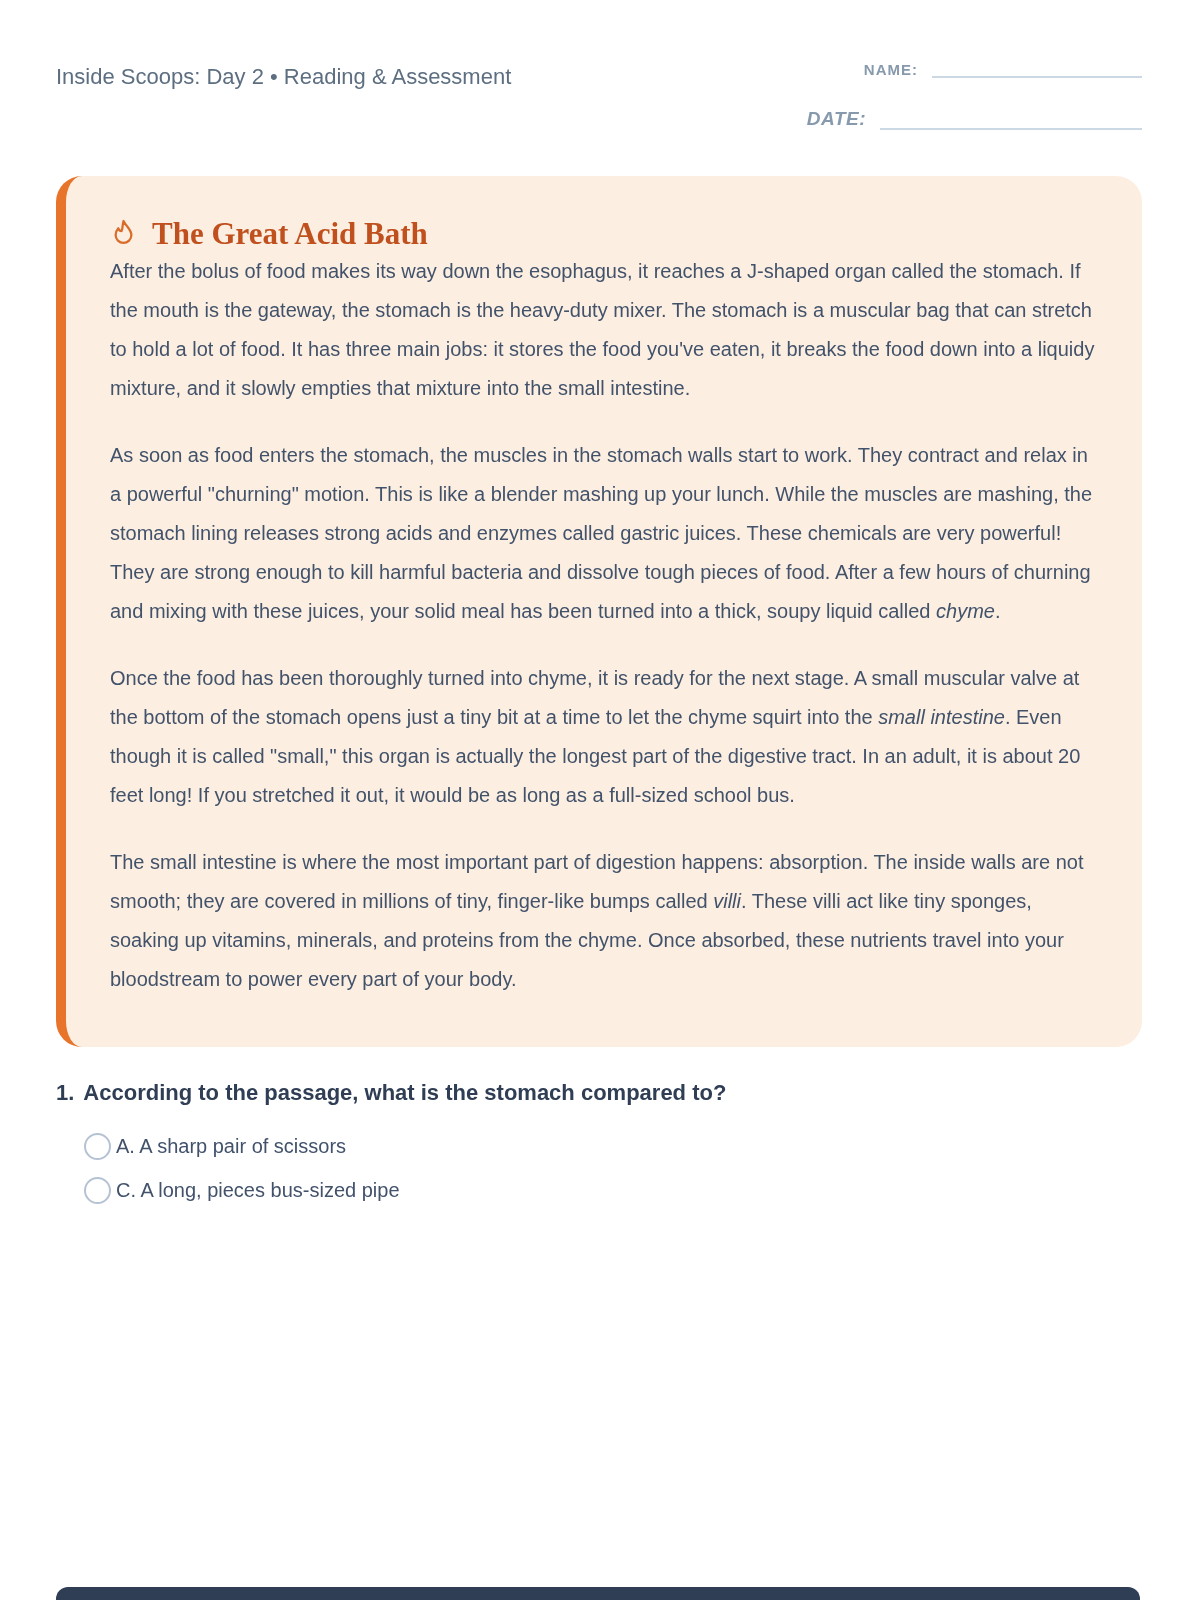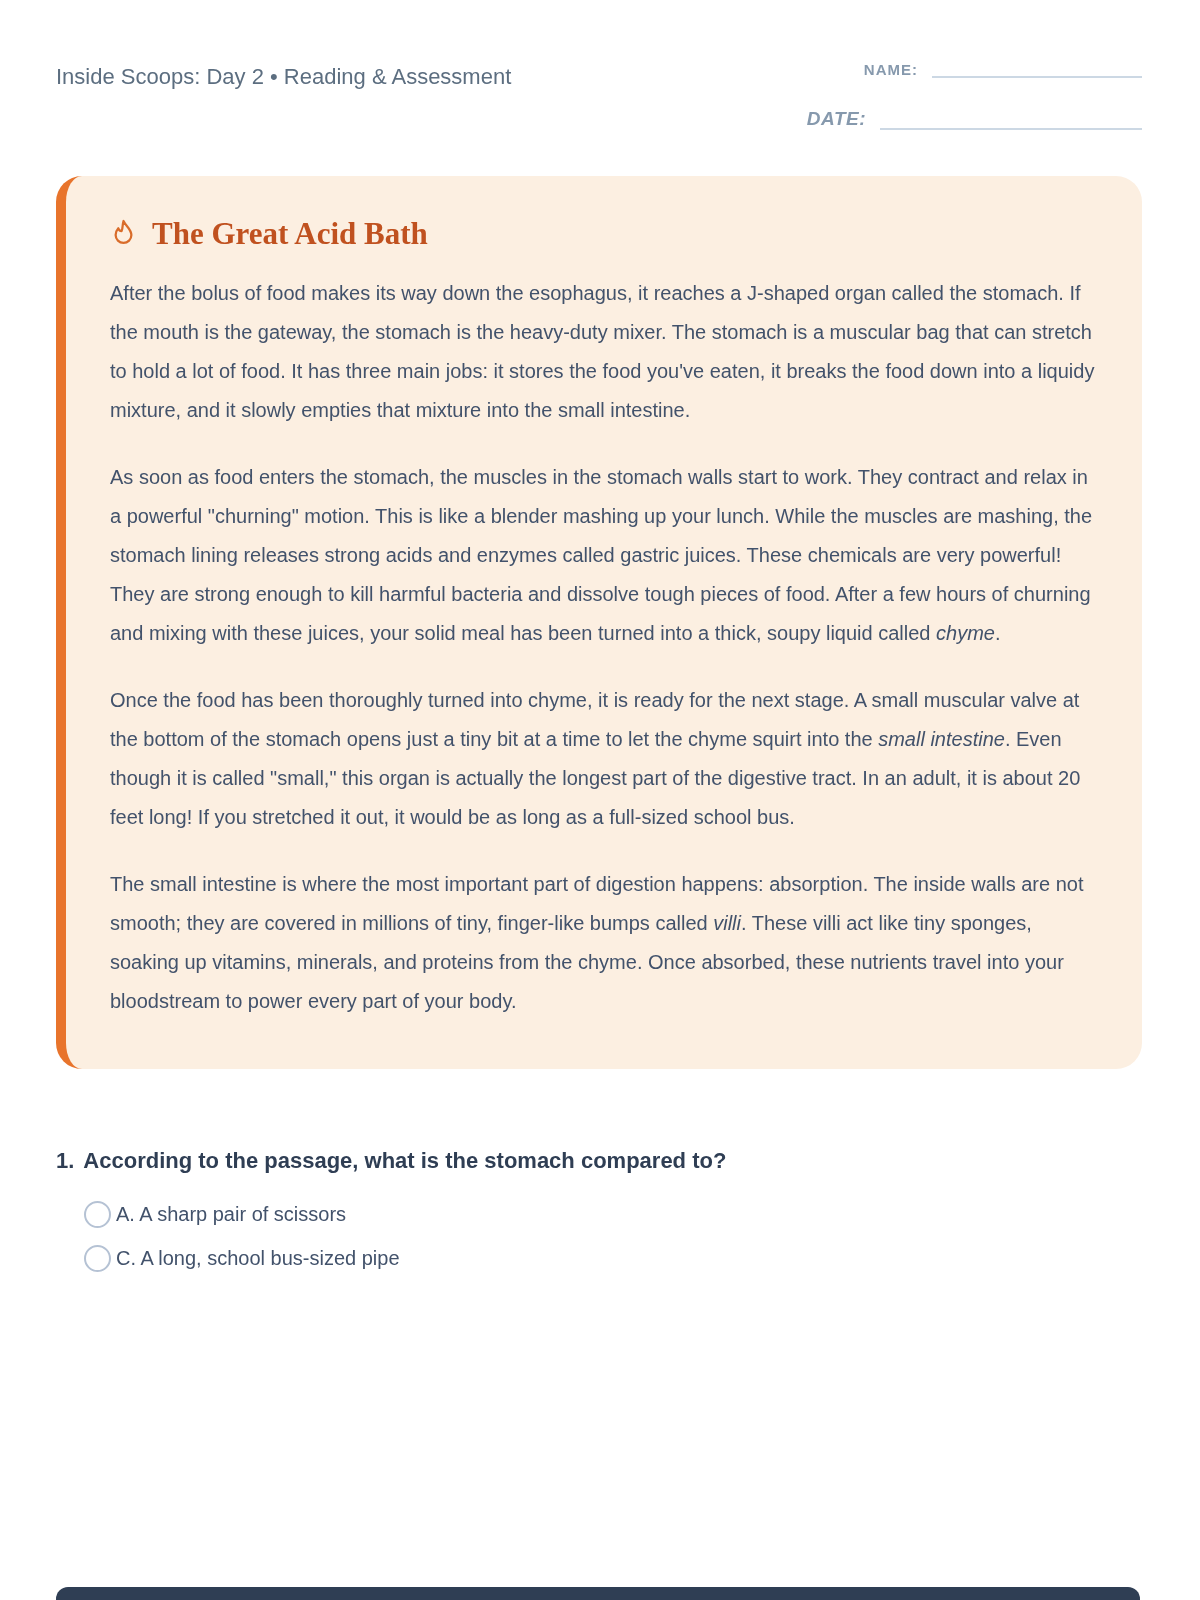--- a/index.html
+++ b/index.html
@@ -31,37 +31,37 @@
   .date-row .field-line { width:262px; }
 
   
   .passage-card {
     margin-top:46px;
     background:var(--passage-bg, #fcefe1);
     border-left:10px solid var(--accent-orange, #e8742c);
     border-radius:26px;
     padding:40px 44px 36px 44px;
   }
-  .passage-heading { display:flex; align-items:center; gap:15px; margin-bottom:22px; }
+  .passage-heading { display:flex; align-items:center; gap:15px; }
   .flame-icon { width:27px; height:33px; flex:0 0 auto; }
   .passage-title {
     font-family:"Liberation Serif", serif;
     font-size:31px; font-weight:600;
     color:var(--heading-rust, #c0511f);
   }
   .passage-body p {
     font-size:20px; line-height:39px;
     color:var(--body-slate, #42526b);
     margin-bottom:28px;
   }
   .passage-body p:last-child { margin-bottom:12px; }
   .em-word { font-weight:400; font-style:italic; }
 
   
-  .question { margin-top:79px; }
+  .question { margin-top:33px; }
   .question-text { font-size:22px; font-weight:700; color:var(--navy, #2f3e54); }
   .q-number { margin-right:9px; }
   .options { margin-top:27px; padding-left:28px; }
   .option-row { display:flex; align-items:center; gap:5px; margin-bottom:17px; cursor:pointer; }
   .radio {
     width:27px; height:27px; border-radius:50%;
     border:2px solid var(--radio-border, #b5c2d4);
     background:#ffffff; flex:0 0 auto;
   }
   .option-label { font-size:20px; color:var(--body-slate, #42526b); }
@@ -113,20 +113,20 @@
     <div class="question-text">
       <span class="q-number">1.</span><span>According to the passage, what is the stomach compared to?</span>
     </div>
     <div class="options">
         <div class="option-row">
           <span class="radio"></span>
           <span class="option-label">A. A sharp pair of scissors</span>
         </div>
         <div class="option-row">
           <span class="radio"></span>
-          <span class="option-label">C. A long, school bus-sized pipe</span>
+          <span class="option-label">C. A long, pieces bus-sized pipe</span>
         </div>
       </div>
   </div>
 
 </div>
 
 <div class="footer-bar"></div>
 
 </body></html>

